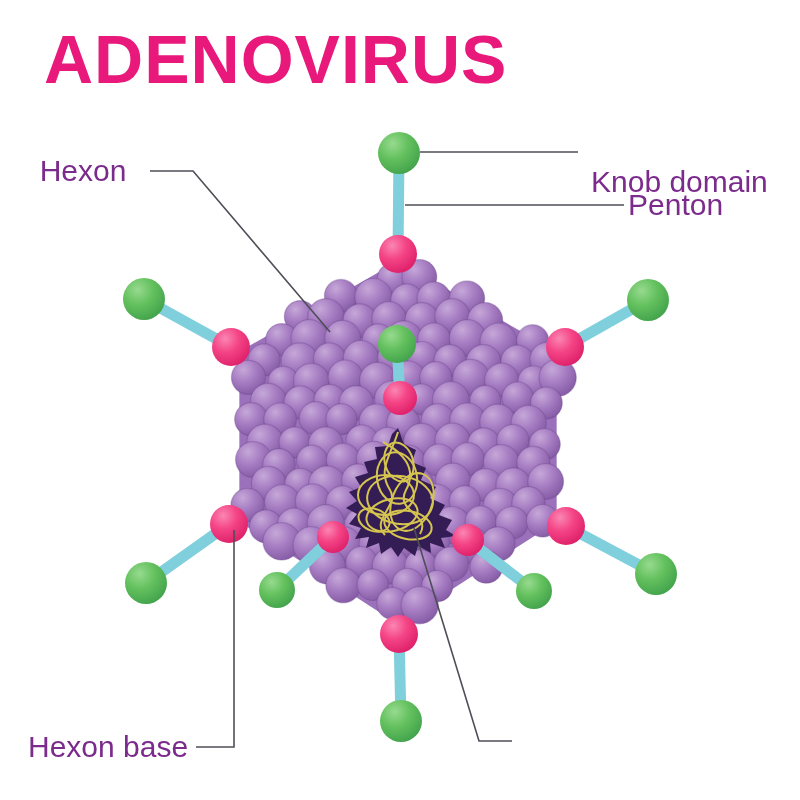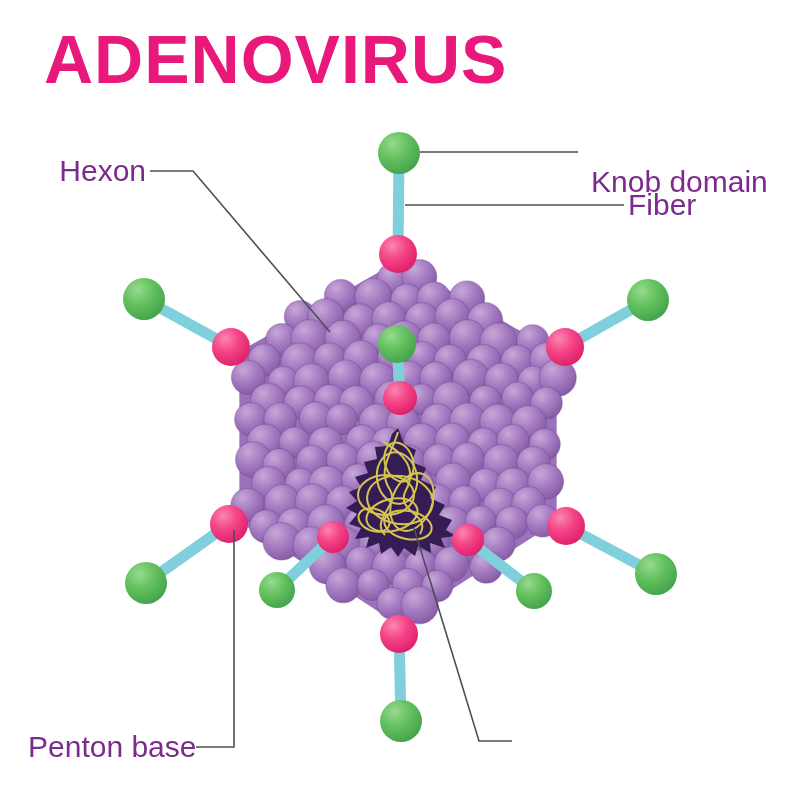--- a/index.html
+++ b/index.html
@@ -11,21 +11,21 @@
     font-size: 68px; font-weight: bold; letter-spacing: 1px;
     color: var(--title-color, #E9197C);
     white-space: nowrap;
   }
   .part-label {
     position: absolute;
     font-size: 30px; font-weight: normal;
     color: var(--label-color, #7B2B8C);
     white-space: nowrap; line-height: 1;
   }
-  .label-hexon       { left: 20px;  top: 156px; width: 126px; text-align: right; }
+  .label-hexon       { left: 20px;  top: 156px; width: 126px; text-align: center; }
   .label-knob-domain { left: 591px; top: 137px; margin-top: 30px; }
   .label-fiber       { left: 628px; top: 190px; }
   .label-penton-base { left: 28px;  top: 732px; }
   .label-dna-genome  { left: 519px; top: 727px; }
   svg.virus { position: absolute; inset: 0; }
   .callout { fill: none; stroke: var(--callout-color, #4E4E57); stroke-width: 1.6px; }
 </style>
 </head>
 <body>
 
@@ -256,16 +256,16 @@
       <polyline class="callout" points="150,171 193,171 330,332"></polyline>
       <polyline class="callout" points="420,152 578,152"></polyline>
       <polyline class="callout" points="405,205 624,205"></polyline>
       <polyline class="callout" points="234,530 234,747 196,747"></polyline>
       <polyline class="callout" points="414,528 479,741 512,741"></polyline>
     </g>
   </svg>
 
   <div class="part-label label-hexon">Hexon</div>
   <div class="part-label label-knob-domain">Knob domain</div>
-  <div class="part-label label-fiber">Fiber</div>
-  <div class="part-label label-penton-base">Penton base</div>
+  <div class="part-label label-fiber">Penton</div>
+  <div class="part-label label-penton-base">Hexon base</div>
 
 </div>
 
 </body></html>

